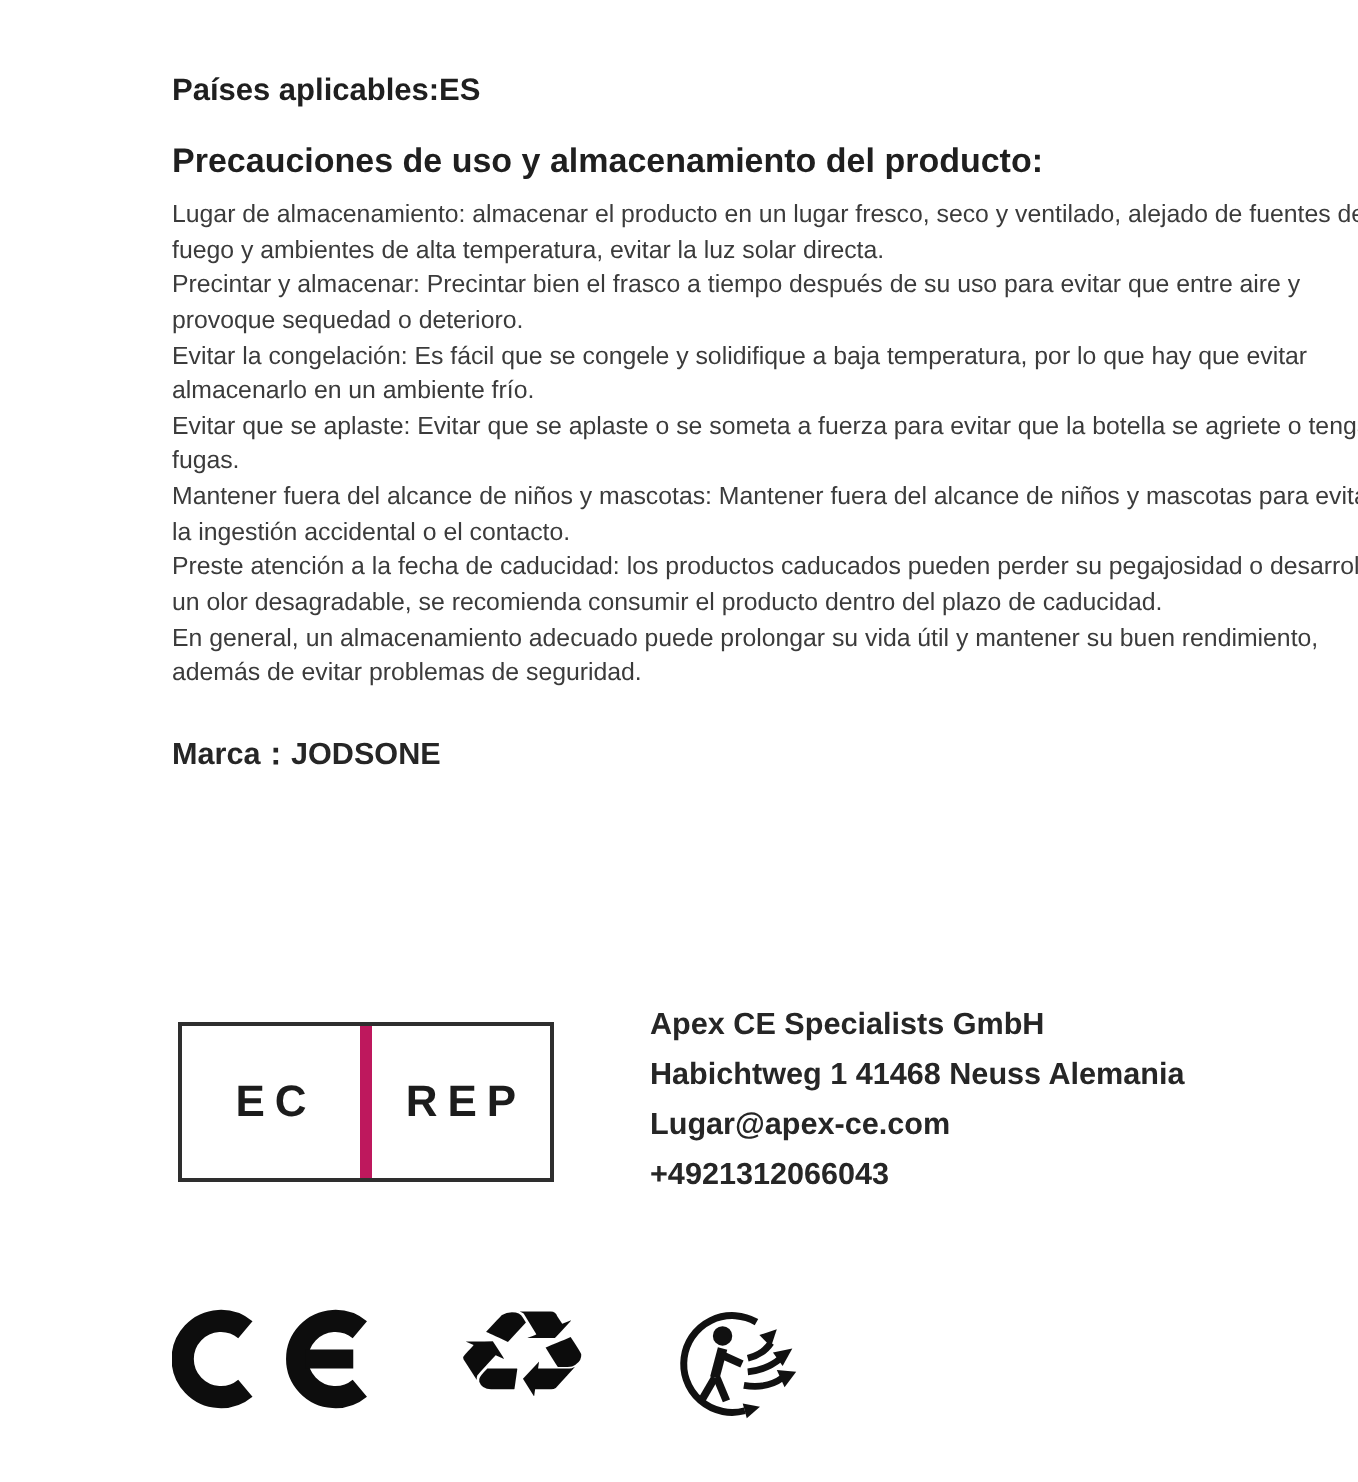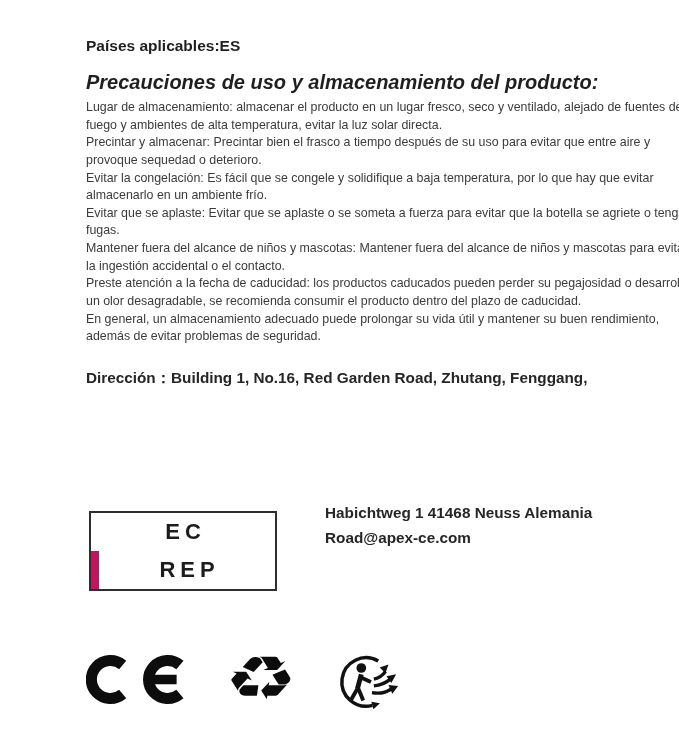--- a/index.html
+++ b/index.html
@@ -2,35 +2,35 @@
 <html><head>
 <meta charset="utf-8">
 <style>
   html,body{margin:0;padding:0;background:#ffffff;}
   .page{
     position:relative;width:679px;height:741px;background:#ffffff;
     font-family:"Liberation Sans",sans-serif;overflow:hidden;
   }
   .abs{position:absolute;}
   .title1{left:86px;top:37px;font-size:15.5px;font-weight:bold;color:#1f1f1f;white-space:pre;}
-  .title2{left:86px;top:71px;font-size:20px;font-weight:bold;color:#1f1f1f;white-space:pre;font-style:italic;}
+  .title2{left:86px;top:71px;font-size:17px;font-weight:bold;color:#1f1f1f;white-space:pre;}
   .bodytext{left:86px;top:99px;font-size:12.4px;color:#3b3b3b;}
   .bodytext .line{height:17.65px;line-height:17.65px;white-space:pre;}
   .info{left:86px;top:365px;font-size:15.3px;font-weight:bold;color:#262626;}
   .info .line{height:26px;line-height:26px;white-space:pre;}
   .ecrep{
     left:89px;top:511px;width:184px;height:76px;
-    border:2px solid #2e2e2e;display:flex;flex-direction:column;
+    border:2px solid #2e2e2e;display:flex;
   }
   .ecrep .cell{
     flex:1;display:flex;align-items:center;justify-content:center;
     font-size:22px;font-weight:bold;letter-spacing:5px;padding-left:5px;
     color:#1c1c1c;
   }
-  .ecrep .cell.right{border-left:8px solid #be185d;}
+  .ecrep .cell.right{border-left:6px solid #be185d;}
   .contact{left:325px;top:500px;font-size:15.3px;font-weight:bold;color:#262626;}
   .contact .line{height:25px;line-height:25px;white-space:pre;}
   .ce-svg{left:86px;top:652px;}
   .recycle{
     left:211px;top:645px;width:100px;height:68px;
     font-family:"DejaVu Sans",sans-serif;font-size:60px;line-height:66px;
     color:#0c0c0c;text-align:center;
     transform:scaleX(1.35) skewX(-6deg);transform-origin:50% 50%;
   }
   .triman-svg{left:337px;top:652px;}
@@ -55,31 +55,33 @@
       <div class="line">fugas.</div>
       <div class="line">Mantener fuera del alcance de niños y mascotas: Mantener fuera del alcance de niños y mascotas para evitar</div>
       <div class="line">la ingestión accidental o el contacto.</div>
       <div class="line">Preste atención a la fecha de caducidad: los productos caducados pueden perder su pegajosidad o desarrollar</div>
       <div class="line">un olor desagradable, se recomienda consumir el producto dentro del plazo de caducidad.</div>
       <div class="line">En general, un almacenamiento adecuado puede prolongar su vida útil y mantener su buen rendimiento,</div>
       <div class="line">además de evitar problemas de seguridad.</div>
     </div>
 
   <div class="abs info">
-      <div class="line">Dirección：Building 1, No.16, Red Garden Road, Zhutang, Fenggang,</div>
+      <div class="line">Marca：JODSONE</div>
     </div>
 
   <div class="abs ecrep">
     <div class="cell">EC</div>
     <div class="cell right">REP</div>
   </div>
 
   <div class="abs contact">
+      <div class="line">Apex CE Specialists GmbH</div>
       <div class="line">Habichtweg 1 41468 Neuss Alemania</div>
-      <div class="line">Road@apex-ce.com</div>
+      <div class="line">Lugar@apex-ce.com</div>
+      <div class="line">+4921312066043</div>
     </div>
 
   <svg class="abs ce-svg" width="106" height="55" viewBox="0 0 100 52" preserveAspectRatio="none">
     <g stroke="#0d0d0d" fill="none">
       <path d="M34.6 12.2 A18 18 0 1 0 34.6 39.8" stroke-width="10.5"></path>
       <path d="M88.6 12.2 A18 18 0 1 0 88.6 39.8" stroke-width="10.5"></path>
       <path d="M63 26 H85.5" stroke-width="9"></path>
     </g>
   </svg>
 

